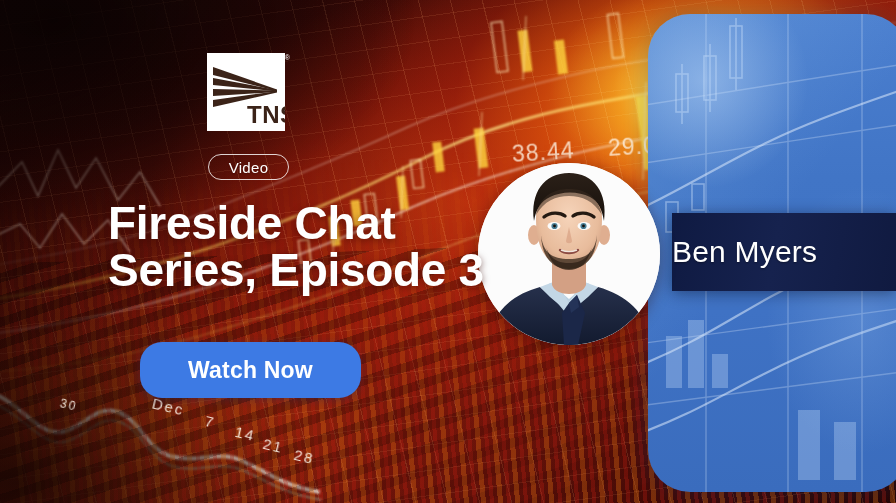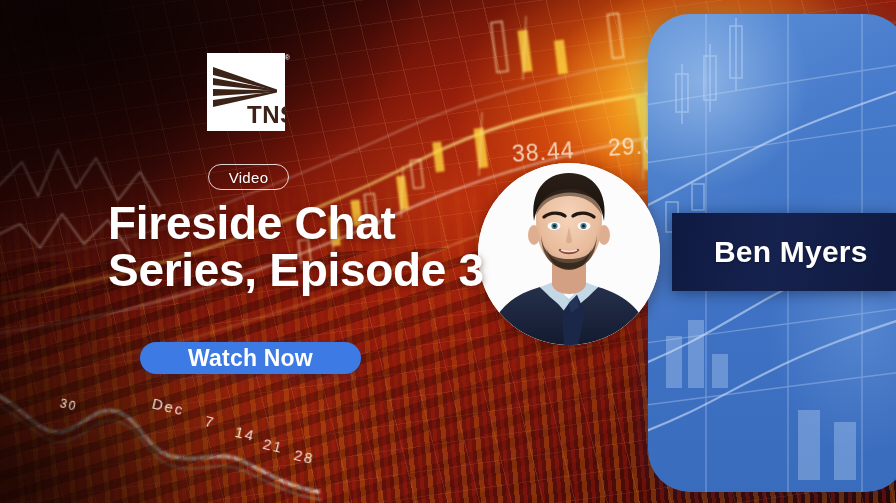--- a/index.html
+++ b/index.html
@@ -114,22 +114,22 @@
   }
 
   
   #name-plate {
     position:absolute; left:672px; top:213px; width:224px; height:78px;
     background:linear-gradient(100deg, #0f1a42 0%, #16224e 46%, #101a40 100%);
     display:flex; align-items:center;
     box-shadow:0 2px 14px rgba(5,10,30,0.45);
   }
   #name-plate .nm {
-    color:#ffffff; font-size:30px; font-weight:bold; letter-spacing:.2px;
-    padding-left:42px; white-space:nowrap;
+    color:#ffffff; font-size:30px; font-weight:normal; letter-spacing:.2px;
+    white-space:nowrap;
     text-shadow:0 1px 2px rgba(0,0,0,.35);
   }
 
   
   #headshot {
     position:absolute; left:478px; top:163px; width:182px; height:182px;
     border-radius:50%; overflow:hidden; background:#fdfdfd;
     box-shadow:0 3px 16px rgba(40,6,4,0.42);
   }
   .hs-svg { width:100%; height:100%; display:block; }
@@ -139,40 +139,40 @@
     position:absolute; left:207px; top:53px; width:78px; height:78px;
     background:#ffffff;
   }
   .logo-svg { width:100%; height:100%; display:block; }
   .logo-tm {
     position:absolute; right:-5px; top:1px;
     color:#ffffff; font-size:7px; line-height:1;
   }
 
   #video-badge {
-    position:absolute; left:208px; top:164px; width:81px; height:26px;
+    position:absolute; left:208px; top:154px; width:81px; height:26px;
     border:1.4px solid rgba(255,255,255,0.82); border-radius:13px;
     display:flex; align-items:center; justify-content:center;
   }
   #video-badge .vb {
     color:#ffffff; font-size:15px; letter-spacing:.3px;
     text-shadow:0 1px 2px rgba(60,8,4,.5);
   }
 
   #headline {
     position:absolute; left:108px; top:200px; width:420px;
   }
   #headline .hl {
     color:#ffffff; font-size:46px; font-weight:bold;
     line-height:47px; letter-spacing:-0.3px; white-space:nowrap;
     text-shadow:0 2px 7px rgba(55,8,4,.55);
   }
 
   #watch-now {
-    position:absolute; left:140px; top:342px; width:221px; height:32px;
+    position:absolute; left:140px; top:342px; width:221px; height:56px;
     background:#3d7ae4; border-radius:22px; border:none;
     display:flex; align-items:center; justify-content:center;
     cursor:pointer;
     box-shadow:0 2px 10px rgba(20,40,90,0.35);
   }
   #watch-now .wn {
     color:#ffffff; font-size:23px; font-weight:bold; letter-spacing:.2px;
   }
 </style>
 </head>

